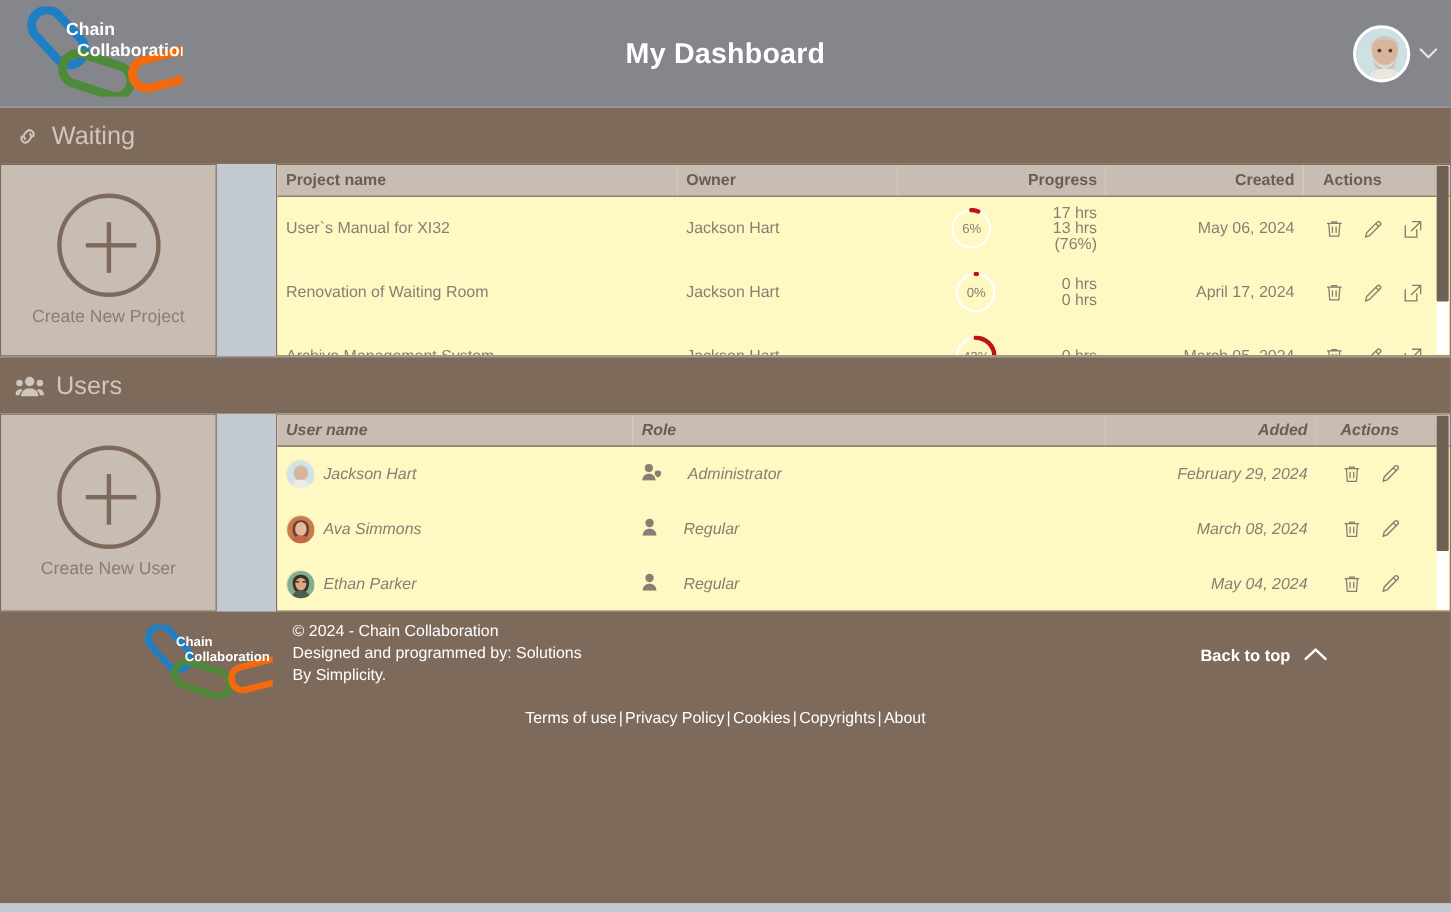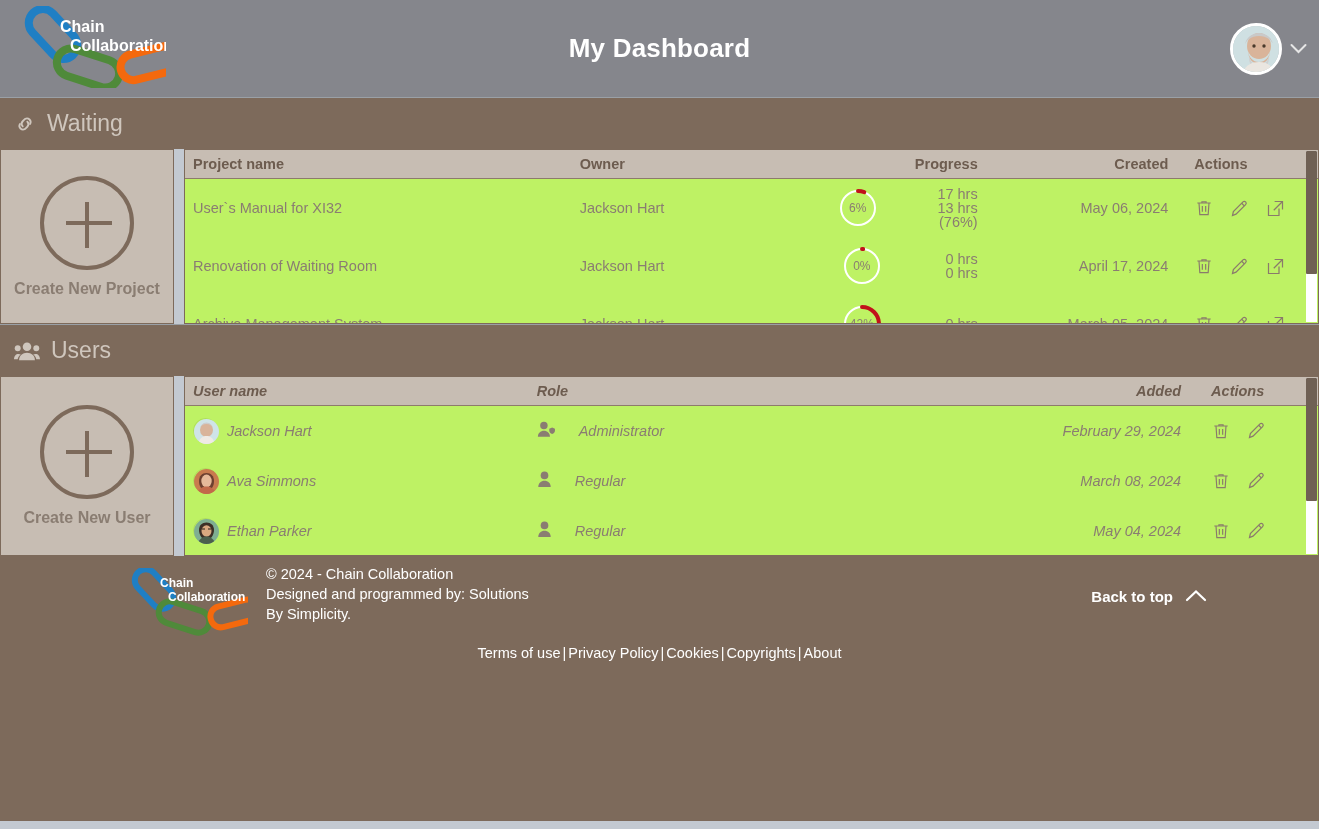--- a/index.html
+++ b/index.html
@@ -69,30 +69,29 @@
   .band-icon { color: #cfc6bd; display: flex; align-items: center; }
 
   
   .section-body {
     display: flex;
     align-items: flex-start;
     gap: 10px;
     padding: 0;
   }
   .create-card {
-    width: 174px;
+    width: 197px;
     background: #c7bdb3;
     border: 1px solid #7d6a5b;
     display: flex;
     flex-direction: column;
     align-items: center;
     justify-content: center;
     gap: 10px;
     flex: none;
-    font-weight: bold;
   }
   .plus-circle {
     width: 94px; height: 94px;
     border-radius: 50%;
     border: 4px solid #7d6a5b;
     position: relative;
   }
   .plus-circle::before, .plus-circle::after {
     content: "";
     position: absolute;
@@ -100,24 +99,25 @@
   }
   .plus-circle::before { left: 50%; top: 22px; width: 4px; height: 46px; margin-left: -2px; }
   .plus-circle::after  { top: 50%; left: 22px; height: 4px; width: 46px; margin-top: -2px; }
   .create-label {
     font-size: 16px;
     color: #8a7d72;
   }
 
   .table-wrap {
     flex: 1;
-    background: #bef264;
+    background: #fef9c3;
     border: 1px solid #7d6a5b;
     position: relative;
     overflow: hidden;
+    margin-left: 44px;
   }
   table { width: 100%; border-collapse: collapse; table-layout: fixed; }
   thead th {
     font-size: 14.5px;
     color: #6d5c4f;
     font-weight: bold;
     padding: 6px 8px;
     border-bottom: 1px solid #8d7b6c;
     text-align: left;
     background: #c7bdb3;

